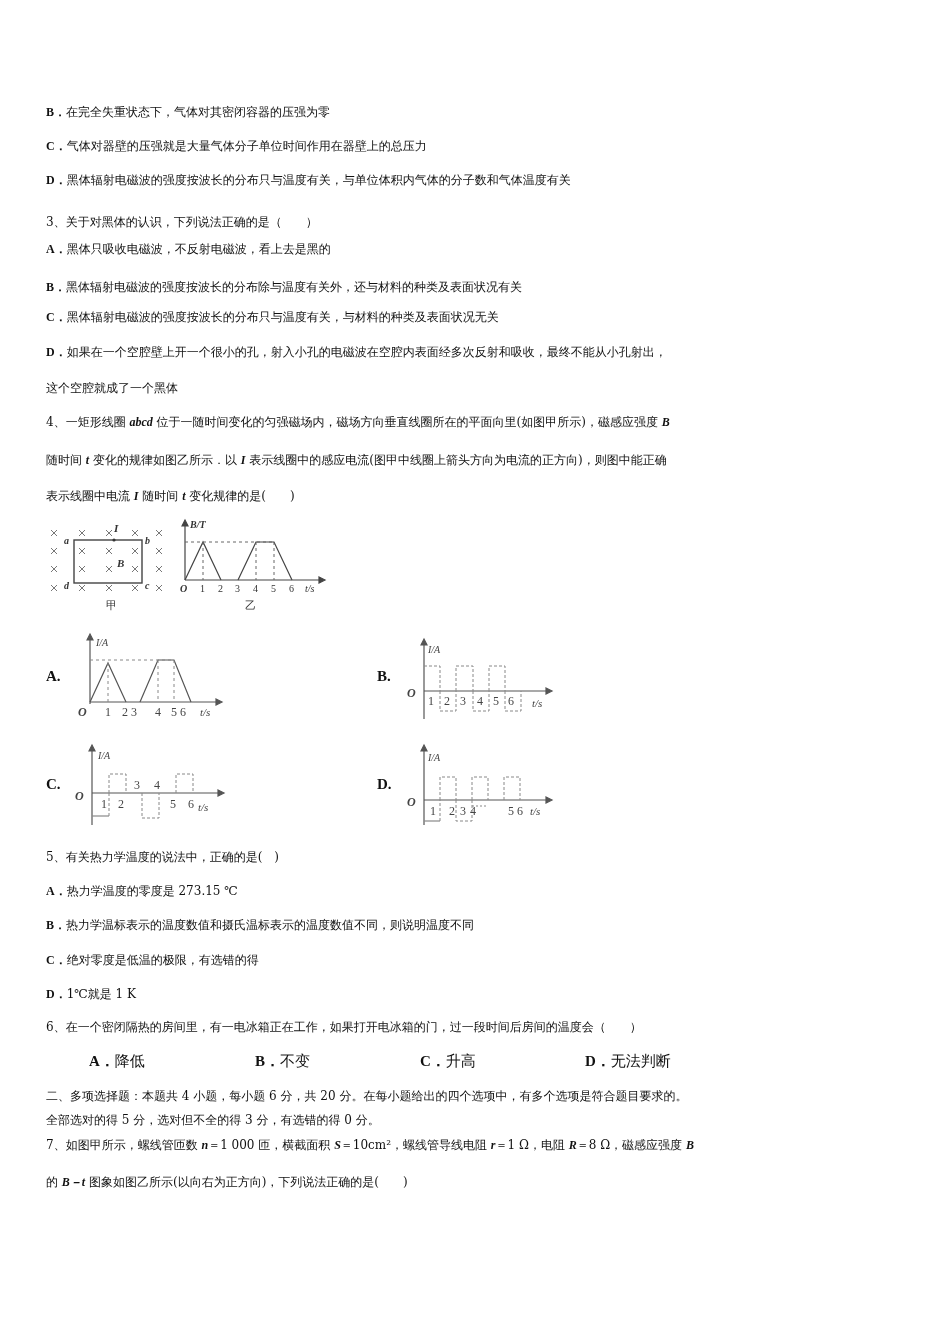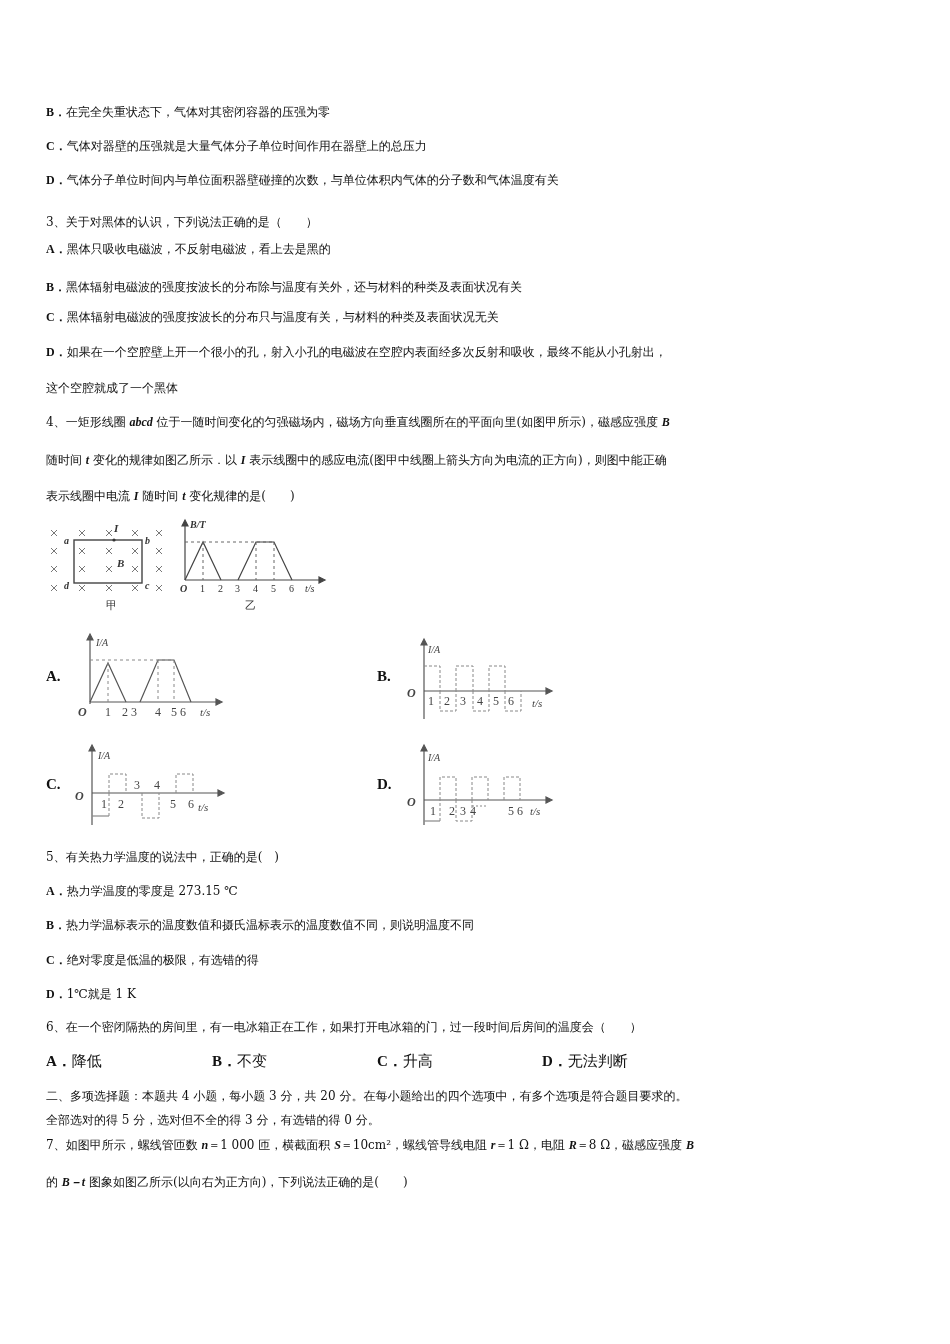--- a/index.html
+++ b/index.html
@@ -4,33 +4,33 @@
 <style>
   html, body { margin:0; padding:0; background:#ffffff; }
   body { width:950px; height:1344px; position:relative; overflow:hidden;
          font-family:"DejaVu Serif","Liberation Serif",serif; color:#111; }
   .line { position:absolute; left:46px; font-size:12px; line-height:20px; white-space:nowrap; }
   .opt-label { font-weight:bold; font-family:"Liberation Serif",serif; }
   .it { font-style:italic; font-weight:bold; font-family:"Liberation Serif",serif; }
   .fig { position:absolute; }
   svg text { font-family:"Liberation Serif",serif; }
   .lbl { position:absolute; font-size:15px; font-weight:bold; font-family:"Liberation Serif",serif; }
-  .q6opt { position:absolute; font-size:15px; line-height:20px; white-space:nowrap; }
+  .q6opt { position:absolute; font-size:15px; line-height:20px; white-space:nowrap;margin-left:43px; }
 </style>
 </head>
 <body>
 
 <div class="line" style="top:102px">
   <span class="opt-label">B．</span><span>在完全失重状态下，气体对其密闭容器的压强为零</span>
 </div>
 <div class="line" style="top:136px">
   <span class="opt-label">C．</span><span>气体对器壁的压强就是大量气体分子单位时间作用在器壁上的总压力</span>
 </div>
 <div class="line" style="top:170px">
-  <span class="opt-label">D．</span><span>气体分子单位时间内与单位面积器壁碰撞的次数，与单位体积内气体的分子数和气体温度有关</span>
+  <span class="opt-label">D．</span><span>黑体辐射电磁波的强度按波长的分布只与温度有关，与单位体积内气体的分子数和气体温度有关</span>
 </div>
 
 <div class="line" style="top:212px">3、关于对黑体的认识，下列说法正确的是（　　）</div>
 <div class="line" style="top:239px">
   <span class="opt-label">A．</span><span>黑体只吸收电磁波，不反射电磁波，看上去是黑的</span>
 </div>
 <div class="line" style="top:277px">
   <span class="opt-label">B．</span><span>黑体辐射电磁波的强度按波长的分布除与温度有关外，还与材料的种类及表面状况有关</span>
 </div>
 <div class="line" style="top:307px">
@@ -254,21 +254,21 @@
 <div class="q6opt" style="left:212px;top:1051px">
   <span class="opt-label">B．</span><span>不变</span>
 </div>
 <div class="q6opt" style="left:377px;top:1051px">
   <span class="opt-label">C．</span><span>升高</span>
 </div>
 <div class="q6opt" style="left:542px;top:1051px">
   <span class="opt-label">D．</span><span>无法判断</span>
 </div>
 
-<div class="line" style="top:1086px">二、多项选择题：本题共 4 小题，每小题 3 分，共 20 分。在每小题给出的四个选项中，有多个选项是符合题目要求的。</div>
+<div class="line" style="top:1086px">二、多项选择题：本题共 4 小题，每小题 6 分，共 20 分。在每小题给出的四个选项中，有多个选项是符合题目要求的。</div>
 <div class="line" style="top:1110px">全部选对的得 5 分，选对但不全的得 3 分，有选错的得 0 分。</div>
 
 <div class="line" style="top:1135px">
   <span>7、如图甲所示，螺线管匝数 </span><span class="it">n</span><span>＝1 000 匝，横截面积 </span><span class="it">S</span><span>＝10cm²，螺线管导线电阻 </span><span class="it">r</span><span>＝1 Ω，电阻 </span><span class="it">R</span><span>＝8 Ω，磁感应强度 </span><span class="it">B</span>
 </div>
 <div class="line" style="top:1172px">
   <span>的 </span><span class="it">B－t</span><span> 图象如图乙所示(以向右为正方向)，下列说法正确的是(　　)</span>
 </div>
 
 </body></html>

